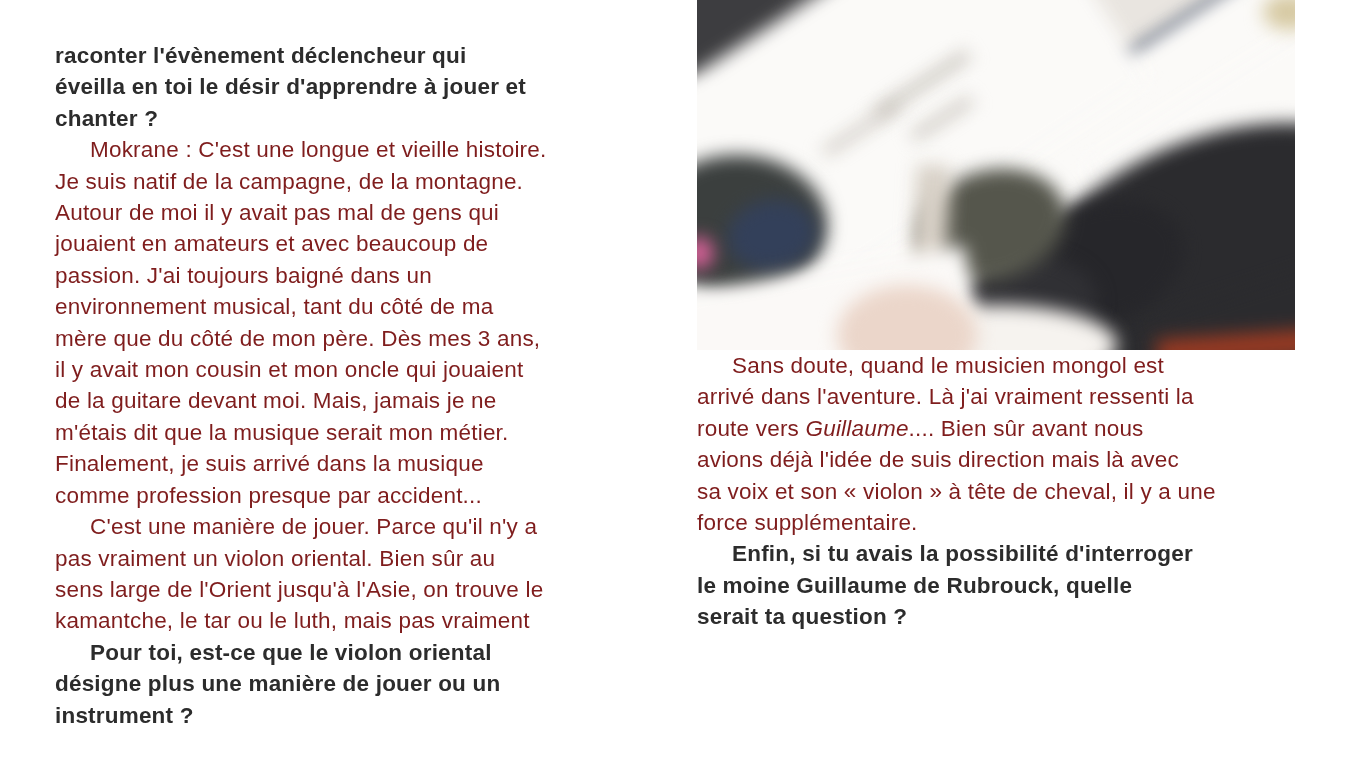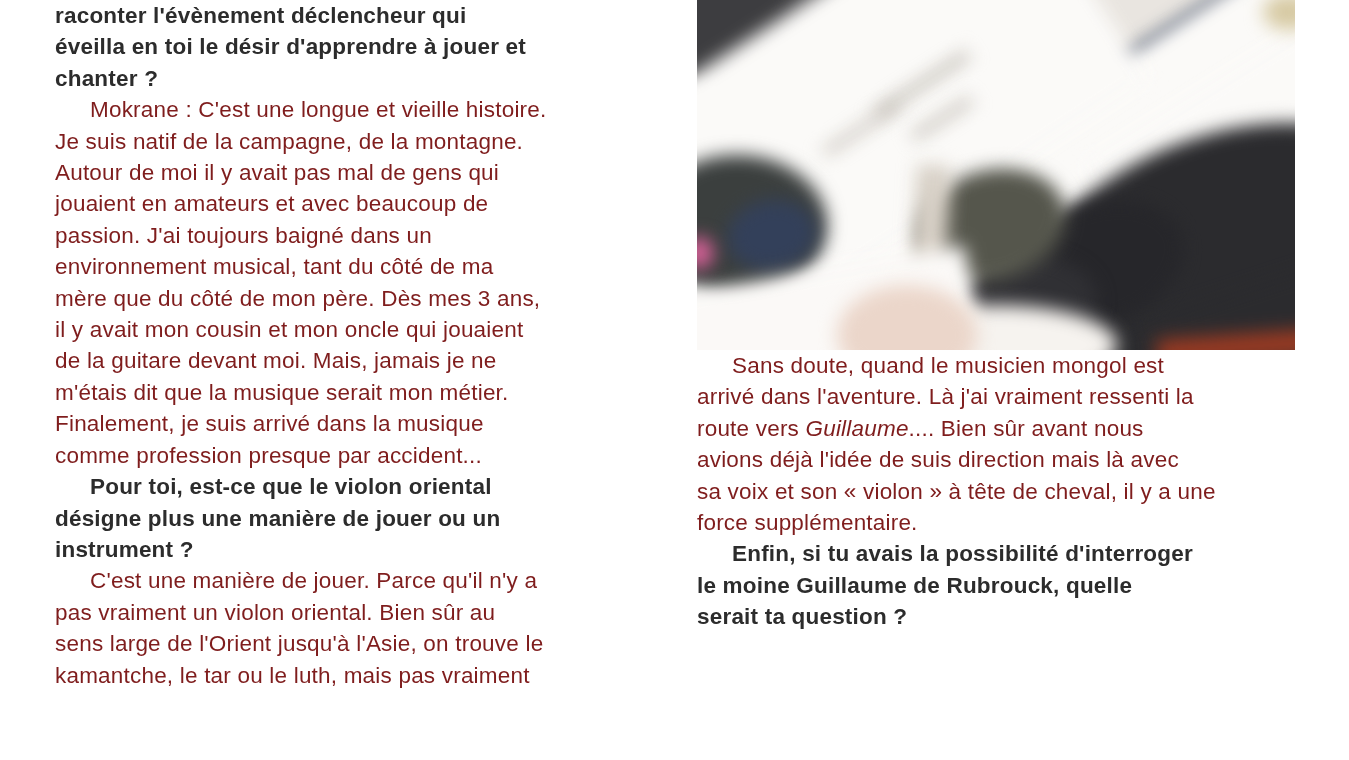--- a/index.html
+++ b/index.html
@@ -1,19 +1,19 @@
 <!DOCTYPE html>
 <html><head>
 <meta charset="utf-8">
 <style>
   html,body{margin:0;padding:0;background:#ffffff;}
   body{width:1349px;height:760px;overflow:hidden;font-family:"Liberation Sans",sans-serif;}
   .page{position:relative;width:1349px;height:760px;background:#ffffff;}
   .cols{display:flex;padding-left:55px;padding-right:54px;gap:49px;}
-  .col-left{width:593px;flex:0 0 593px;}
+  .col-left{width:593px;flex:0 0 593px;margin-top:40px;}
   .col-right{width:598px;flex:0 0 598px;}
   p.para{margin:0;white-space:pre;font-size:22.5px;line-height:31.4px;color:#7f1d1d;letter-spacing:0.2px;}
   p.q{font-weight:bold;color:#2c2c2c;}
   p.indent{text-indent:35px;}
   .q-first{margin-top:-4px;}
   .mt-a1{margin-top:32px;}
   .mt-q2{margin-top:30px;}
   .mt-a2{margin-top:30px;}
   .mt-a3{margin-top:62px;}
   .mt-q3{margin-top:32px;}
@@ -38,27 +38,27 @@
 Autour de moi il y avait pas mal de gens qui
 jouaient en amateurs et avec beaucoup de
 passion. J'ai toujours baigné dans un
 environnement musical, tant du côté de ma
 mère que du côté de mon père. Dès mes 3 ans,
 il y avait mon cousin et mon oncle qui jouaient
 de la guitare devant moi. Mais, jamais je ne
 m'étais dit que la musique serait mon métier.
 Finalement, je suis arrivé dans la musique
 comme profession presque par accident...</p>
-      <p class="para q indent mt-q2">Pour toi, est-ce que le violon oriental
-désigne plus une manière de jouer ou un
-instrument ?</p>
       <p class="para indent mt-a2">C'est une manière de jouer. Parce qu'il n'y a
 pas vraiment un violon oriental. Bien sûr au
 sens large de l'Orient jusqu'à l'Asie, on trouve le
 kamantche, le tar ou le luth, mais pas vraiment</p>
+      <p class="para q indent mt-q2">Pour toi, est-ce que le violon oriental
+désigne plus une manière de jouer ou un
+instrument ?</p>
     </div>
 
     <div class="col-right">
 
       <figure class="photo" title="Blurred close-up photo: a dark knitted glove and brown leather above white sheet-music pages in navy binders, dark clothing behind">
 
         <div class="s el" style="left:-70px;top:-105px;width:260px;height:190px;background:#3d3d40;transform:rotate(-20deg);"></div>
         <div class="s el" style="left:90px;top:-60px;width:190px;height:150px;background:#47474a;transform:rotate(-20deg);"></div>
         <div class="s" style="left:125px;top:30px;width:80px;height:130px;background:#4b4b4f;transform:rotate(18deg);border-radius:40px;"></div>
 

